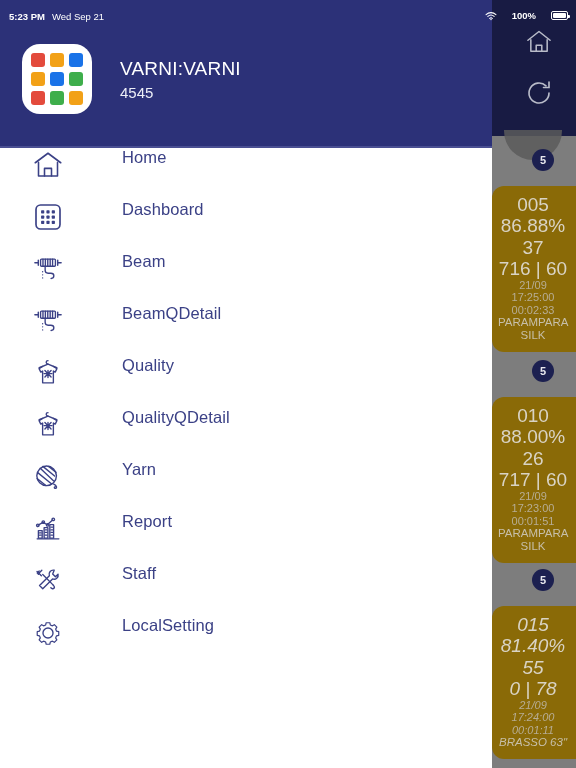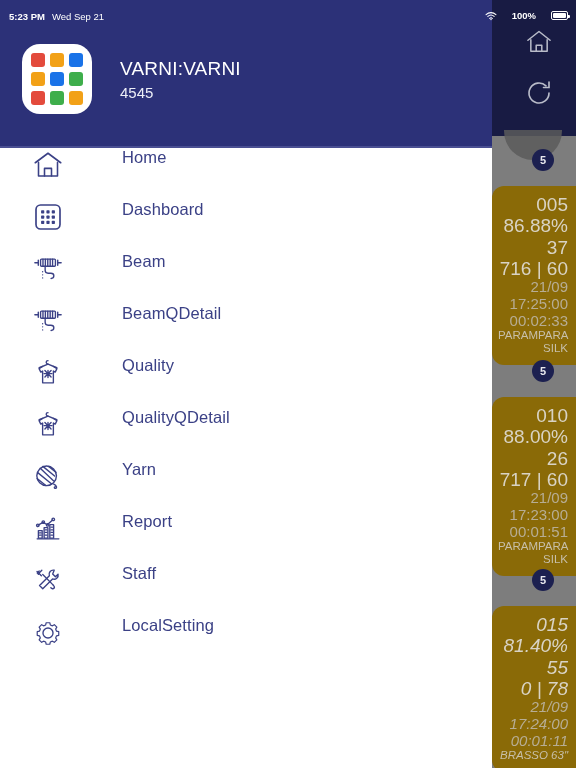--- a/index.html
+++ b/index.html
@@ -37,26 +37,26 @@
     background: #1c2050; color: #e8e8ee;
     font-size: 11px; font-weight: bold;
     display: flex; align-items: center; justify-content: center;
   }
 
   .bg-card {
     position: absolute; left: 492px; width: 84px;
     background: #8a6a07;
     border-radius: 12px 0 0 12px;
     padding: 8px 8px 10px 6px;
-    text-align: right;
+    text-align: center;
     color: #cfc7b2;
     line-height: 1.12;
   }
   .bg-card .c-big { font-size: 19px; color: #d9d3c4; }
-  .bg-card .c-small { font-size: 15px; color: #b7ad94; }
+  .bg-card .c-small { font-size: 11px; color: #b7ad94; }
   .bg-card .c-name { font-size: 11.5px; color: #c7bfa9; }
 
   
   #statusbar {
     position: absolute; left: 0; top: 8px; width: 576px; height: 16px;
     z-index: 40; color: #ffffff; font-size: 9.5px; font-weight: bold;
   }
   #statusbar .sb-left-bg {
     position: absolute; left: 0; top: 0; width: 492px; height: 16px;
     background: #2c3178;

